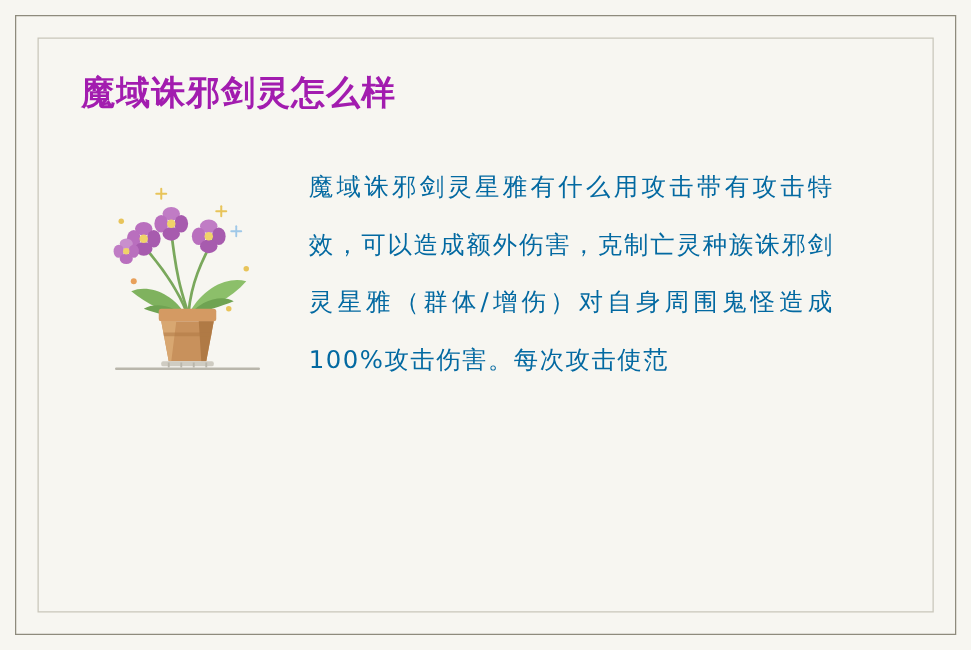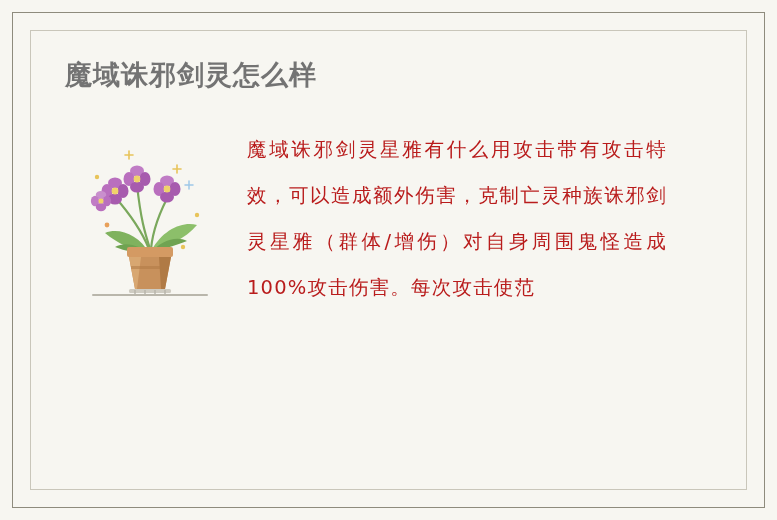--- a/index.html
+++ b/index.html
@@ -44,21 +44,21 @@
     top: 31px;
     right: 31px;
     bottom: 31px;
     box-sizing: border-box;
     padding: 28px 34px;
   }
   .title {
     font-family: "DejaVu Sans", "Liberation Sans", sans-serif;
     font-size: 27px;
     font-weight: 700;
-    color: #737373;
+    color: #a21caf;
     letter-spacing: 1px;
     margin: 0 0 34px 0;
     line-height: 1.2;
   }
   .body-row {
     display: flex;
     align-items: flex-start;
   }
   .illustration {
     width: 150px;
@@ -67,21 +67,21 @@
     position: relative;
     margin-left: 6px;
     margin-top: 4px;
   }
   .article-text {
     flex: 1;
     margin-left: 26px;
     font-family: "DejaVu Sans", "Liberation Sans", sans-serif;
     font-size: 19.5px;
     line-height: 46px;
-    color: #b91c1c;
+    color: #0369a1;
     letter-spacing: 1.2px;
     text-align: justify;
     max-width: 420px;
     padding-top: 2px;
   }
 </style>
 </head>
 <body>
 
 <div class="page">

